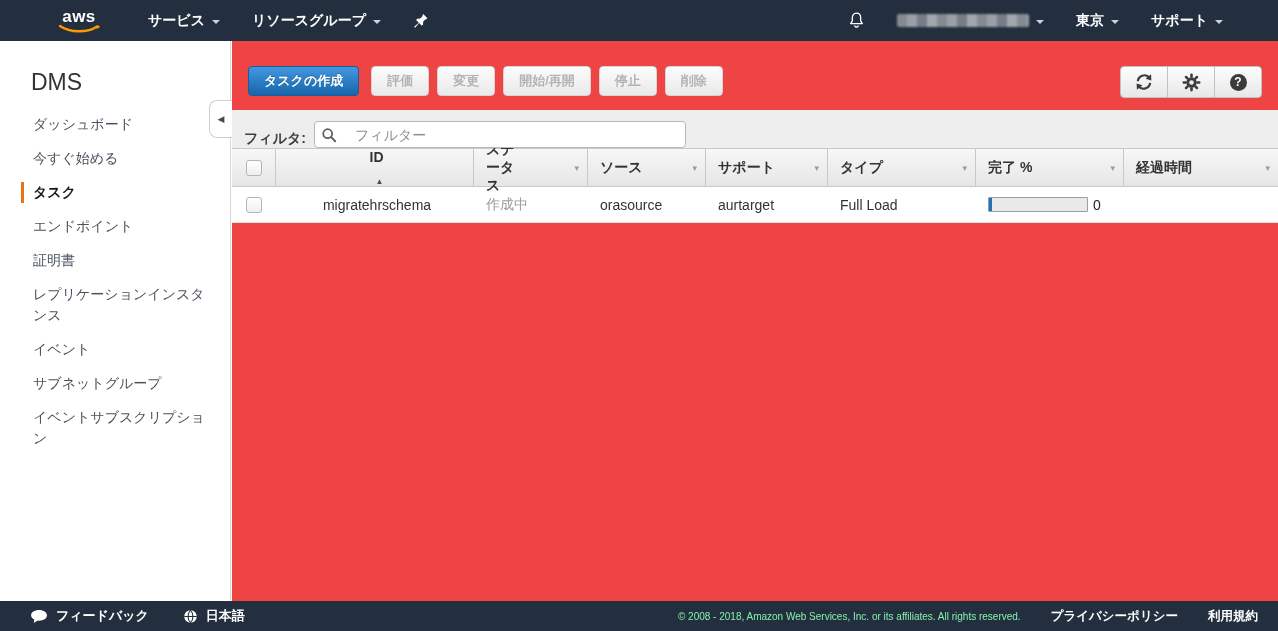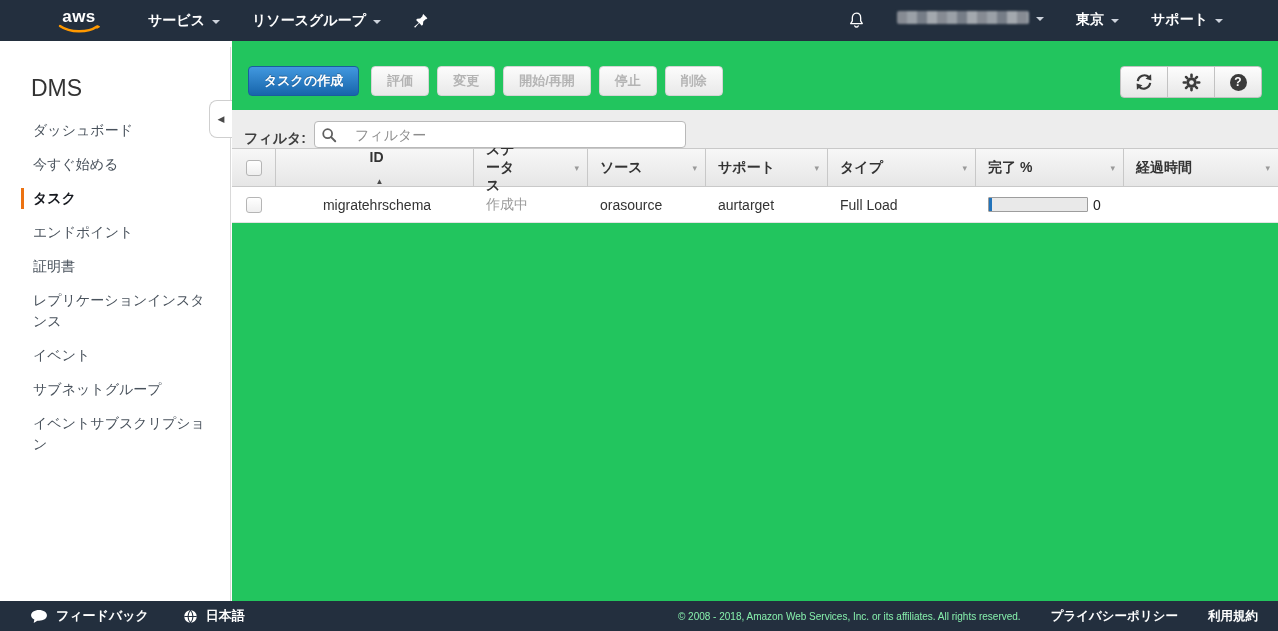--- a/index.html
+++ b/index.html
@@ -18,52 +18,52 @@
   .logo-text { font-size:17px; font-weight:700; letter-spacing:.5px; line-height:15px; }
   .nav-left { display:flex; align-items:center; margin-left:48px; }
   .nav-item {
     display:flex; align-items:center; gap:7px; color:#fff; font-size:14px; font-weight:700;
     margin-right:32px; cursor:pointer; text-decoration:none; white-space:nowrap;
   }
   .caret-down {
     width:0; height:0; border-left:4px solid transparent; border-right:4px solid transparent;
     border-top:4px solid #cdd3dc; margin-top:2px;
   }
-  .nav-right { margin-left:auto; display:flex; align-items:flex-start; margin-right:55px; }
+  .nav-right { margin-left:auto; display:flex; align-items:center; margin-right:55px; }
   .nav-right .nav-item { margin-right:0; margin-left:32px; }
   .redacted {
     display:inline-block; width:132px; height:13px; border-radius:2px;
     background:
       repeating-linear-gradient(90deg,#868b93 0 10px,#9aa0a7 10px 20px,#767d87 20px 30px,#a3a8ae 30px 40px),
       #8b9097;
     background-blend-mode:normal; filter:blur(1.2px);
   }
   .icon-svg { display:block; }
 
   
   .sidebar {
-    position:absolute; top:47px; left:0; bottom:30px; width:231px;
+    position:absolute; top:41px; left:0; bottom:30px; width:231px;
     background:#fff; border-right:1px solid #d9d9d9; padding-top:14px;
   }
   .sidebar h1 { font-size:23px; font-weight:500; color:#333; margin:14px 0 18px 31px; }
   .side-list { list-style:none; padding-left:21px; }
   .side-item {
     font-size:14px; color:#49525c; line-height:21px; padding:0 18px 0 9px;
     border-left:3px solid transparent; margin-bottom:13px; cursor:pointer;
   }
   .side-item.selected { border-left-color:#ec7211; font-weight:700; color:#16191f; }
   .collapse-tab {
     position:absolute; left:209px; top:100px; width:23px; height:38px;
     background:#fff; border:1px solid #cfcfcf; border-right:none;
     border-radius:8px 0 0 8px; display:flex; align-items:center; justify-content:center;
     cursor:pointer; z-index:3; color:#4a4a4a; font-size:9px;
   }
 
   
-  .content { position:absolute; top:41px; left:232px; right:0; bottom:30px; background:#22c55e; }
+  .content { position:absolute; top:41px; left:232px; right:0; bottom:30px; background:#ef4444; }
   .toolbar { position:relative; padding:25px 16px 0 16px; display:flex; align-items:center; }
   .btn {
     height:30px; padding:0 15px; font-size:13px; font-weight:700; border-radius:4px;
     font-family:inherit; margin-right:8px; cursor:pointer;
   }
   .btn.primary {
     background:linear-gradient(#4198df,#1765ab); border:1px solid #1a5d9e; color:#fff;
     text-shadow:0 -1px 0 rgba(0,0,0,.25); margin-right:12px;
   }
   .btn.disabled {

